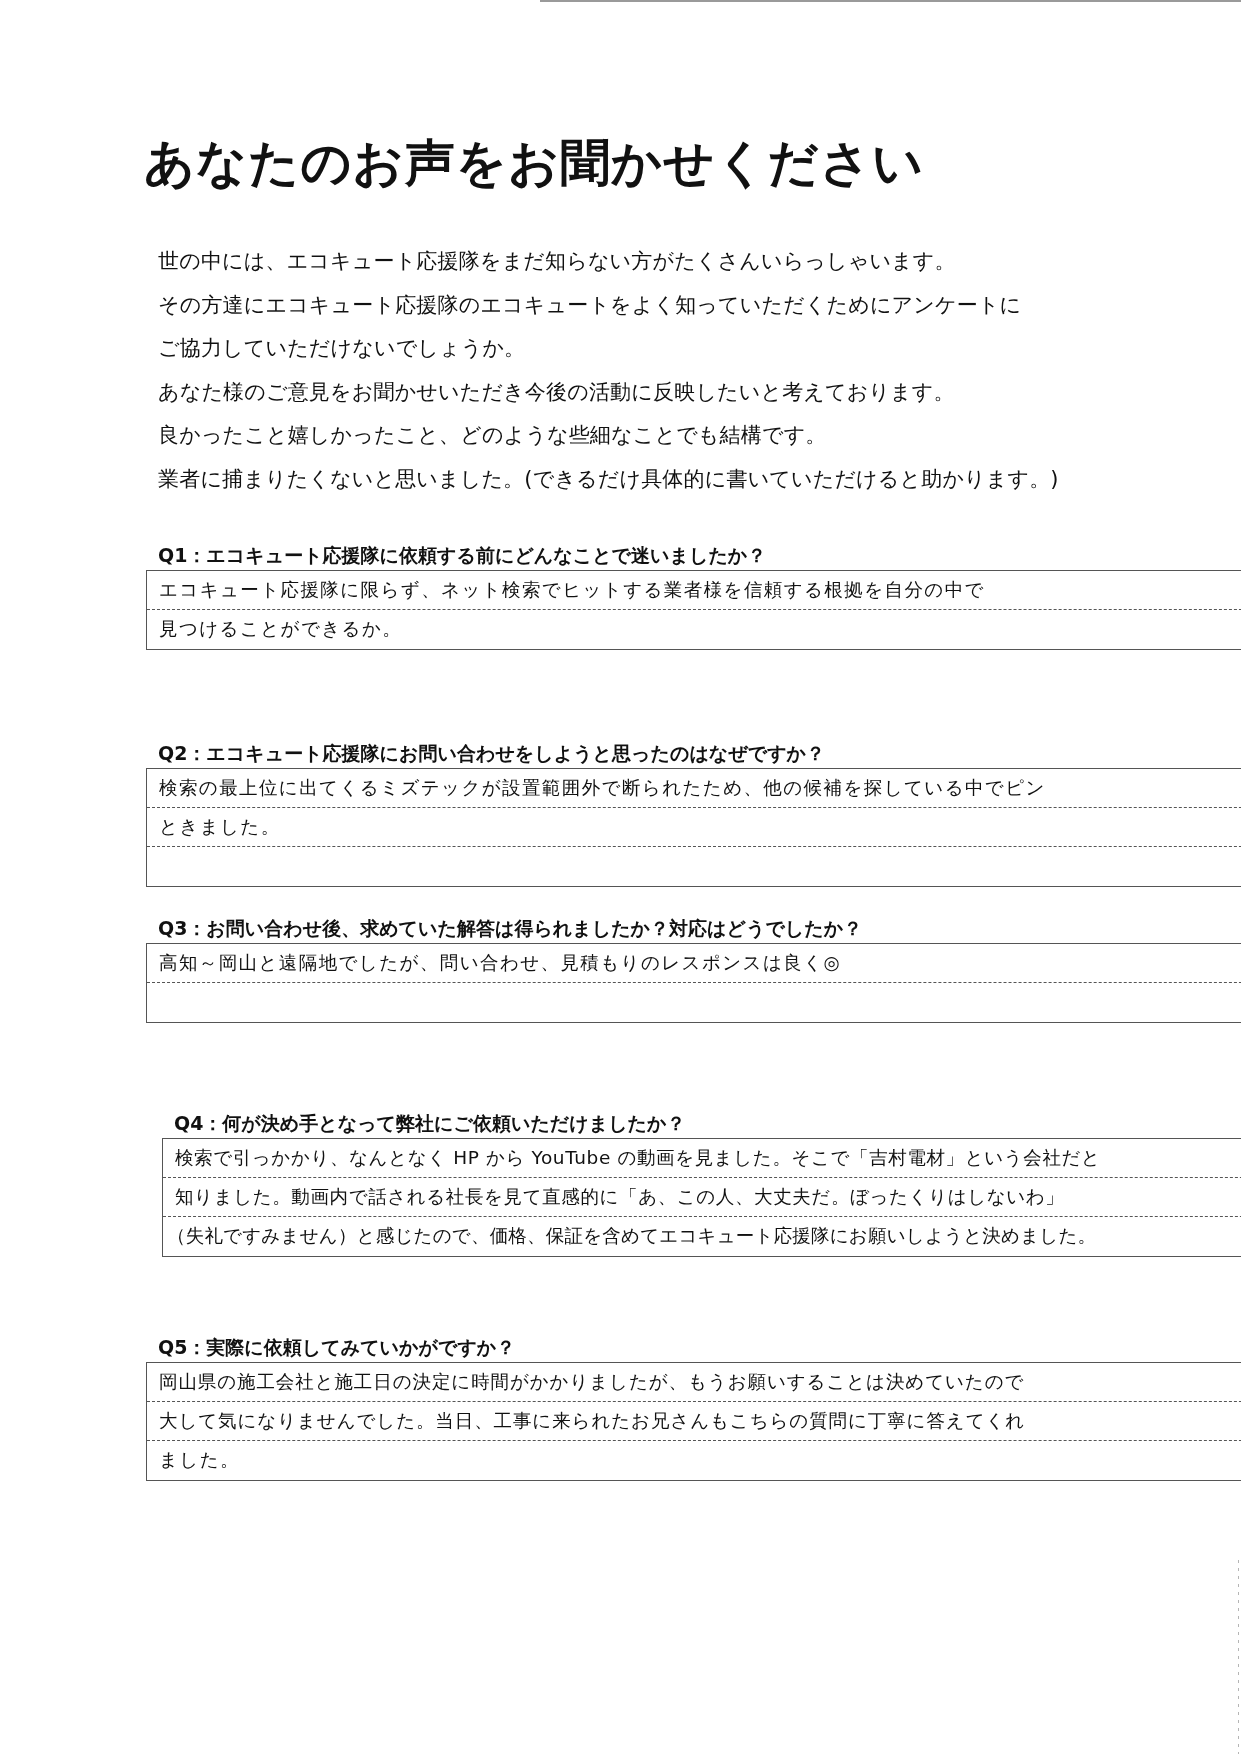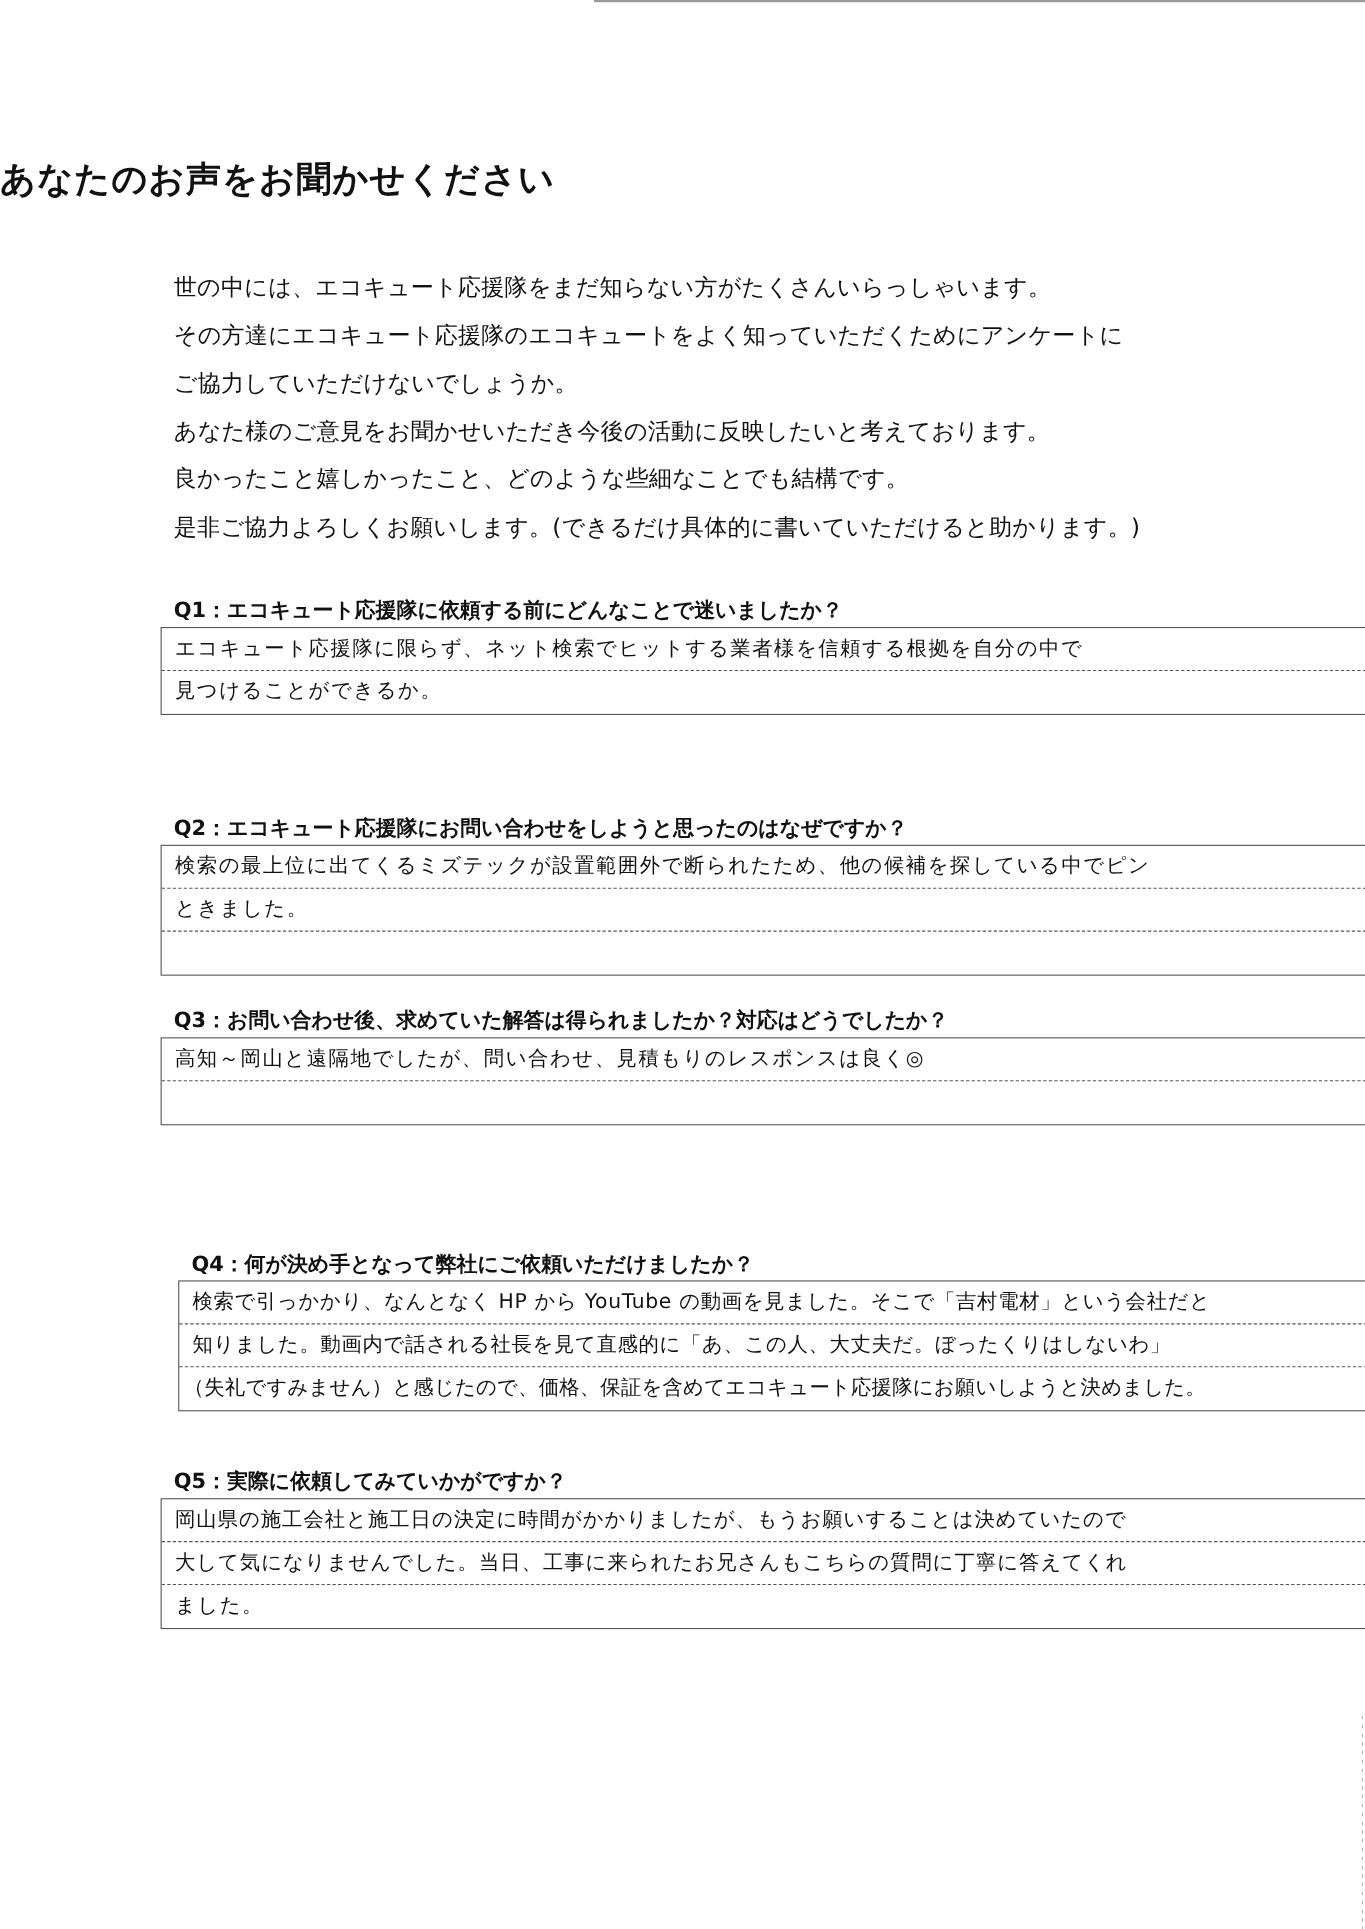--- a/index.html
+++ b/index.html
@@ -21,22 +21,22 @@
     .scan-edge-right {
       position: absolute;
       right: 2px; top: 1560px;
       width: 1px; height: 194px;
       background: repeating-linear-gradient(to bottom, #b5b5b5 0 3px, transparent 3px 8px);
     }
     .page-title {
       position: absolute;
       left: 0; top: 133px;
       width: 1068px;
-      text-align: left;
-      font-size: 32px;
+      text-align: center;
+      font-size: 50px;
       font-weight: bold;
       letter-spacing: 1px;
       line-height: 60px;
     }
     .intro {
       position: absolute;
       left: 158px; top: 240px;
       width: 940px;
     }
     .intro-line {
@@ -85,21 +85,21 @@
 <div class="scan-edge-right"></div>
 
 <h1 class="page-title" style="margin:0;">あなたのお声をお聞かせください</h1>
 
 <div class="intro">
   <div class="intro-line">世の中には、エコキュート応援隊をまだ知らない方がたくさんいらっしゃいます。</div>
   <div class="intro-line">その方達にエコキュート応援隊のエコキュートをよく知っていただくためにアンケートに</div>
   <div class="intro-line">ご協力していただけないでしょうか。</div>
   <div class="intro-line">あなた様のご意見をお聞かせいただき今後の活動に反映したいと考えております。</div>
   <div class="intro-line">良かったこと嬉しかったこと、どのような些細なことでも結構です。</div>
-  <div class="intro-line">是非ご協力よろしくお願いします。(できるだけ具体的に書いていただけると助かります。)</div>
+  <div class="intro-line">業者に捕まりたくないと思いました。(できるだけ具体的に書いていただけると助かります。)</div>
 </div>
 
 <div class="question-block" style="top:540px;">
   <div class="question-heading">Q1：エコキュート応援隊に依頼する前にどんなことで迷いましたか？</div>
   <div class="answer-box">
     <div class="answer-row">エコキュート応援隊に限らず、ネット検索でヒットする業者様を信頼する根拠を自分の中で</div>
     <div class="answer-row">見つけることができるか。</div>
   </div>
 </div>
 
@@ -113,21 +113,21 @@
 </div>
 
 <div class="question-block" style="top:913px;">
   <div class="question-heading">Q3：お問い合わせ後、求めていた解答は得られましたか？対応はどうでしたか？</div>
   <div class="answer-box">
     <div class="answer-row">高知～岡山と遠隔地でしたが、問い合わせ、見積もりのレスポンスは良く◎</div>
     <div class="answer-row"></div>
   </div>
 </div>
 
-<div class="question-block" style="top:1134px;padding-left:16px;">
+<div class="question-block" style="top:1108px;padding-left:16px;">
   <div class="question-heading">Q4：何が決め手となって弊社にご依頼いただけましたか？</div>
   <div class="answer-box">
     <div class="answer-row" style="letter-spacing:0.6px;">検索で引っかかり、なんとなく HP から YouTube の動画を見ました。そこで「吉村電材」という会社だと</div>
     <div class="answer-row" style="letter-spacing:0.6px;">知りました。動画内で話される社長を見て直感的に「あ、この人、大丈夫だ。ぼったくりはしないわ」</div>
     <div class="answer-row" style="letter-spacing:0.2px;padding-left:4px;">（失礼ですみません）と感じたので、価格、保証を含めてエコキュート応援隊にお願いしようと決めました。</div>
   </div>
 </div>
 
 <div class="question-block" style="top:1332px;">
   <div class="question-heading">Q5：実際に依頼してみていかがですか？</div>

